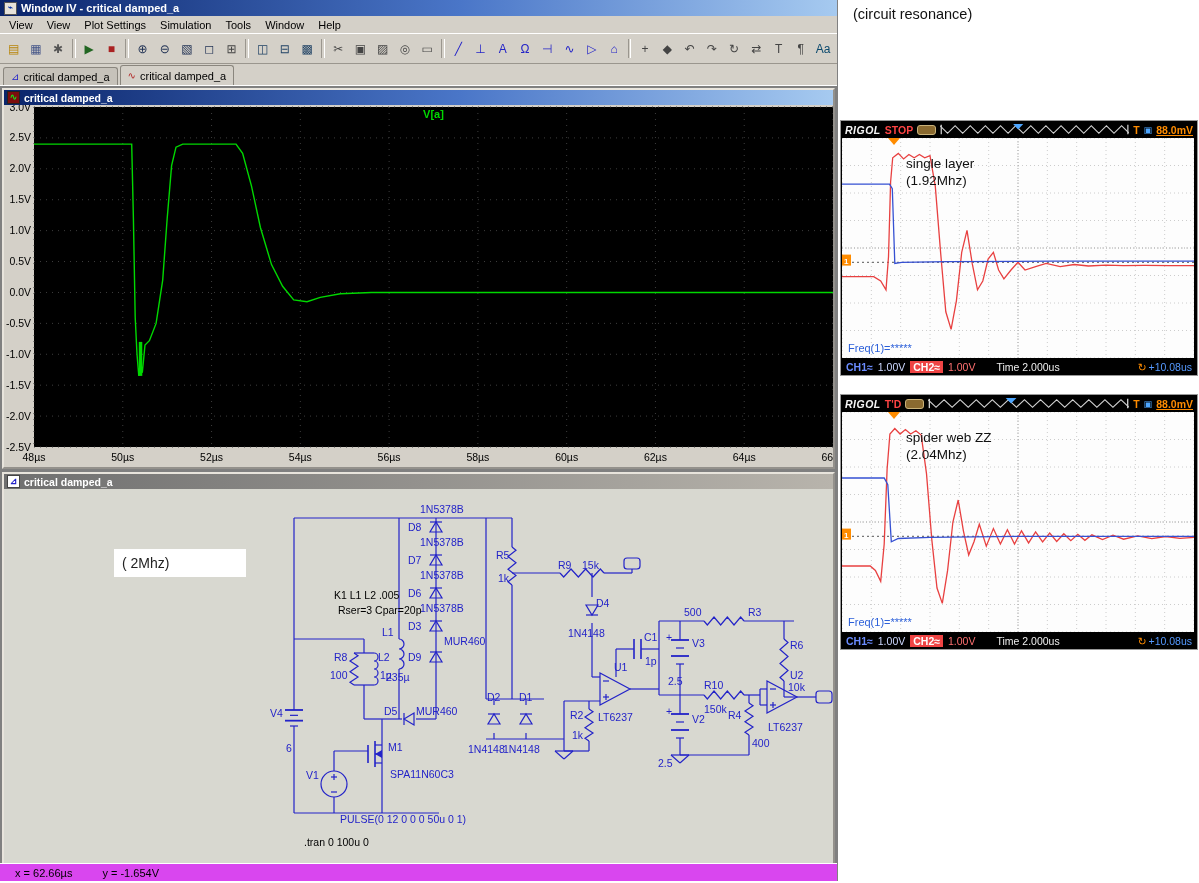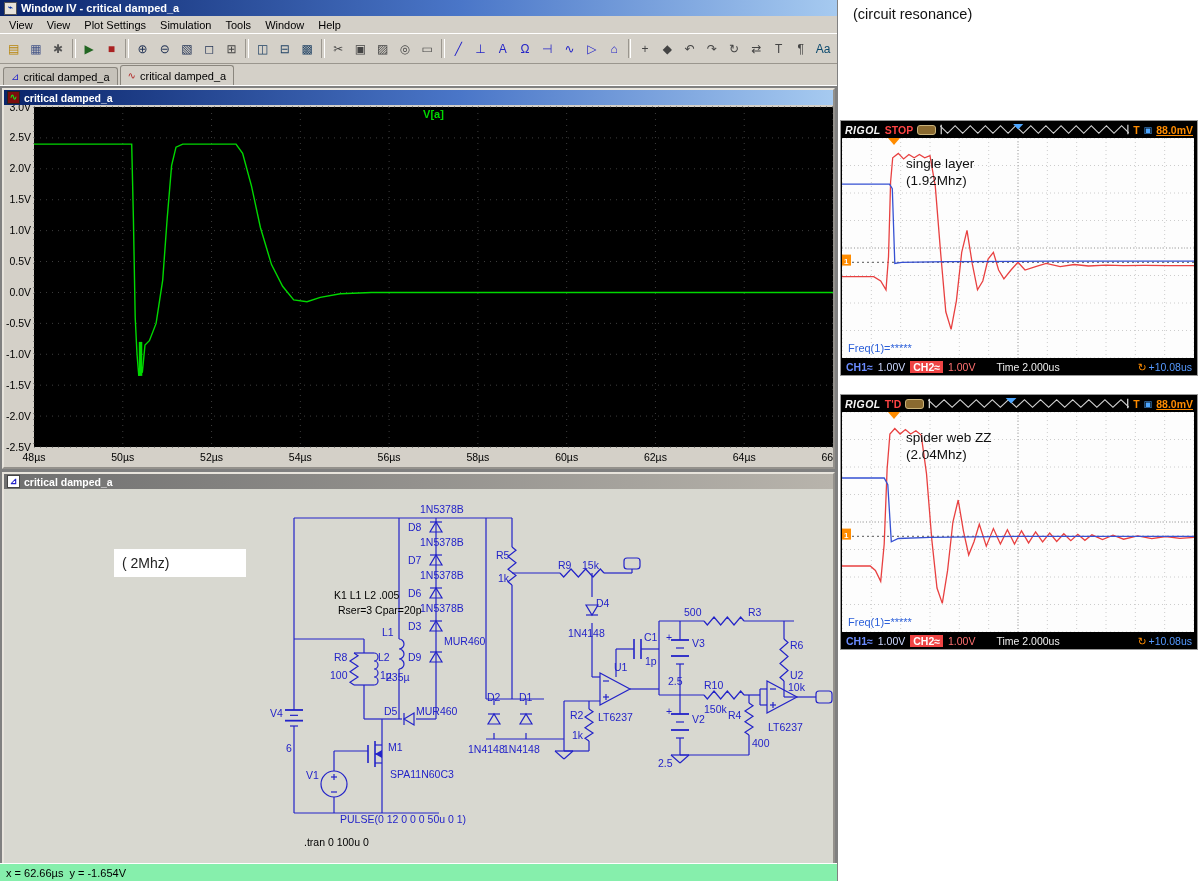--- a/index.html
+++ b/index.html
@@ -31,22 +31,22 @@
   .childbar{height:15px;display:flex;align-items:center;gap:4px;padding:0 3px;font-size:10.5px;
             font-weight:bold;color:#fff;}
   .childbar.active{background:linear-gradient(90deg,#0a246a,#4a76c8 55%,#a6caf0);}
   .childbar.inactive{background:linear-gradient(90deg,#6f6f6f,#b8b4ac);}
   .cicon{width:11px;height:11px;flex:none;display:flex;align-items:center;justify-content:center;
          font-size:9px;line-height:1;background:#fff;border:1px solid #444;}
   .cicon.wave{background:#7c0d0d;color:#17e317;border-color:#222;}
   .cicon.schem{color:#2323c8;}
   svg.waveplot{display:block;background:#d4d0c8;}
   svg.schem{display:block;background:#d8d8d0;}
-  .statusbar{height:17px;border-top:1px solid #fff;background:#86efac;font-size:11px;color:#000;
-             display:flex;align-items:center;gap:6px;padding:0 6px;flex:none;}
+  .statusbar{height:17px;border-top:1px solid #fff;background:#d946ef;font-size:11px;color:#000;
+             display:flex;align-items:center;gap:30px;padding:0 15px;flex:none;}
 
   
   .rightpane{position:absolute;left:839px;top:0;width:360px;height:710px;background:#fff;}
   .caption{position:absolute;left:14px;top:6px;font-size:14.5px;color:#111;}
   .scope{position:absolute;left:1px;width:356px;background:#000;border:1px solid #999;}
   #scope0{top:120px;} #scope1{top:394px;}
   .scope-header{height:17px;background:#000;color:#fff;display:flex;align-items:center;gap:4px;
                 padding:0 4px;font-size:10.5px;}
   .brand{font-weight:bold;font-style:italic;color:#f5f5f5;letter-spacing:0.5px;}
   .mode{color:#ff4444;font-weight:bold;}

